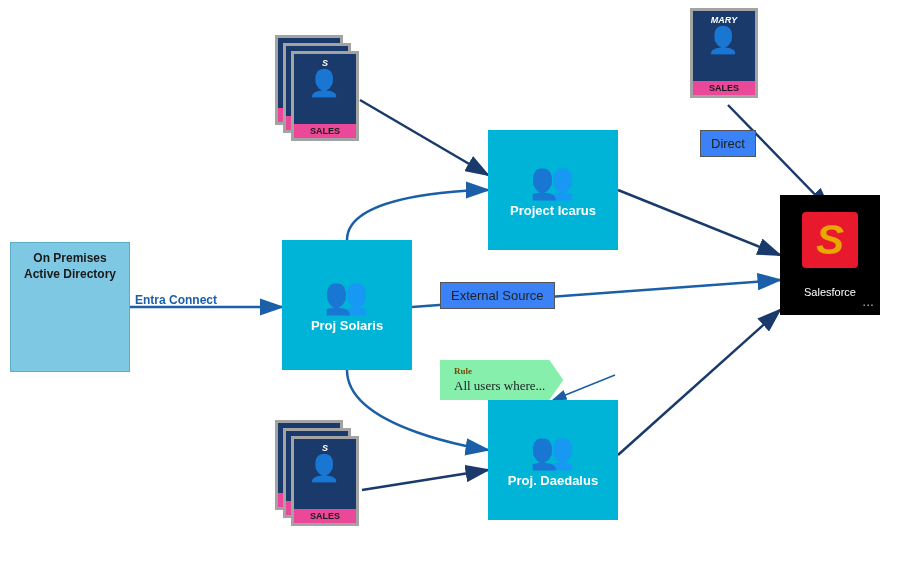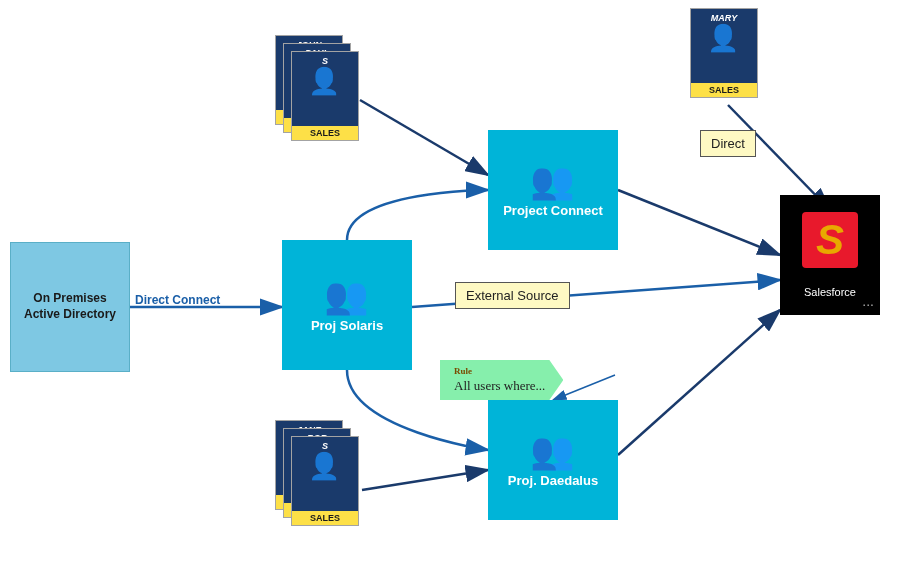--- a/index.html
+++ b/index.html
@@ -27,21 +27,20 @@
     
     .ad-box {
       position: absolute;
       left: 10px;
       top: 242px;
       width: 120px;
       height: 130px;
       background: #7EC8E3;
       border: 1px solid #5aafc7;
       display: flex;
-      align-items: center;
       justify-content: center;
       text-align: center;
       font-size: 12px;
       font-weight: 600;
       color: #1a1a1a;
       padding: 8px;
       line-height: 1.3;
     }
 
     
@@ -57,21 +56,21 @@
 
     
     .user-stack {
       position: absolute;
     }
     .card {
       position: absolute;
       width: 68px;
       height: 90px;
       background: #1a3a6b;
-      border: 1px solid #a3a3a3;
+      border: 3px solid #a3a3a3;
       display: flex;
       flex-direction: column;
       align-items: center;
       justify-content: flex-start;
       padding-top: 4px;
     }
     .card .card-name {
       font-size: 9px;
       font-weight: 700;
       color: #fff;
@@ -81,21 +80,21 @@
     .card .card-icon {
       font-size: 26px;
       color: #7EC8E3;
       line-height: 1;
     }
     .card .card-badge {
       position: absolute;
       bottom: 0;
       left: 0;
       right: 0;
-      background: #fde047;
+      background: #ec4899;
       text-align: center;
       font-size: 9px;
       font-weight: 700;
       color: #1a1a1a;
       padding: 2px 0;
     }
 
     
     .stack-top {
       left: 275px;
@@ -205,21 +204,21 @@
       font-size: 14px;
       color: #aaa;
       position: absolute;
       bottom: 6px;
       right: 6px;
     }
 
     
     .label-box {
       position: absolute;
-      background: #fef9c3;
+      background: #3b82f6;
       border: 1.5px solid #555;
       padding: 5px 10px;
       font-size: 13px;
       font-weight: 500;
       color: #222;
       white-space: nowrap;
     }
 
     
     .direct-label {
@@ -230,21 +229,21 @@
     
     .group-based-label {
       left: 645px;
       top: 173px;
       text-align: center;
       line-height: 1.4;
     }
 
     
     .external-source-label {
-      left: 455px;
+      left: 440px;
       top: 282px;
       text-align: center;
     }
 
     
     .rule-based-label {
       left: 648px;
       top: 398px;
     }
 
@@ -304,21 +303,21 @@
     <line x1="618" y1="455" x2="780" y2="310" stroke="#1a3a6b" stroke-width="2.5" marker-end="url(#arrowhead-dark)"></line>
 
     <line x1="615" y1="375" x2="553" y2="400" stroke="#1a5fa8" stroke-width="1.5" marker-end="url(#arrowhead)"></line>
   </svg>
 
   <div class="ad-box">
     <span>On Premises Active Directory</span>
   </div>
 
   <div class="entra-connect">
-    <span>Direct Connect</span>
+    <span>Entra Connect</span>
   </div>
 
   <div class="user-stack stack-top">
     <div class="card">
       <span class="card-name">JOHN</span>
       <span class="card-icon">👤</span>
       <span class="card-badge">SALES</span>
     </div>
     <div class="card">
       <span class="card-name">PAUL</span>
@@ -353,21 +352,21 @@
   <div class="user-stack mary-card">
     <div class="card" style="position:relative; left:0; top:0;">
       <span class="card-name">MARY</span>
       <span class="card-icon">👤</span>
       <span class="card-badge">SALES</span>
     </div>
   </div>
 
   <div class="group-box project-icarus">
     <span class="group-icon">👥</span>
-    <span class="group-label">Project Connect</span>
+    <span class="group-label">Project Icarus</span>
   </div>
 
   <div class="group-box team-solaris">
     <span class="group-icon">👥</span>
     <span class="group-label">Proj Solaris</span>
   </div>
 
   <div class="group-box proj-daedalus">
     <span class="group-icon">👥</span>
     <span class="group-label">Proj. Daedalus</span>

